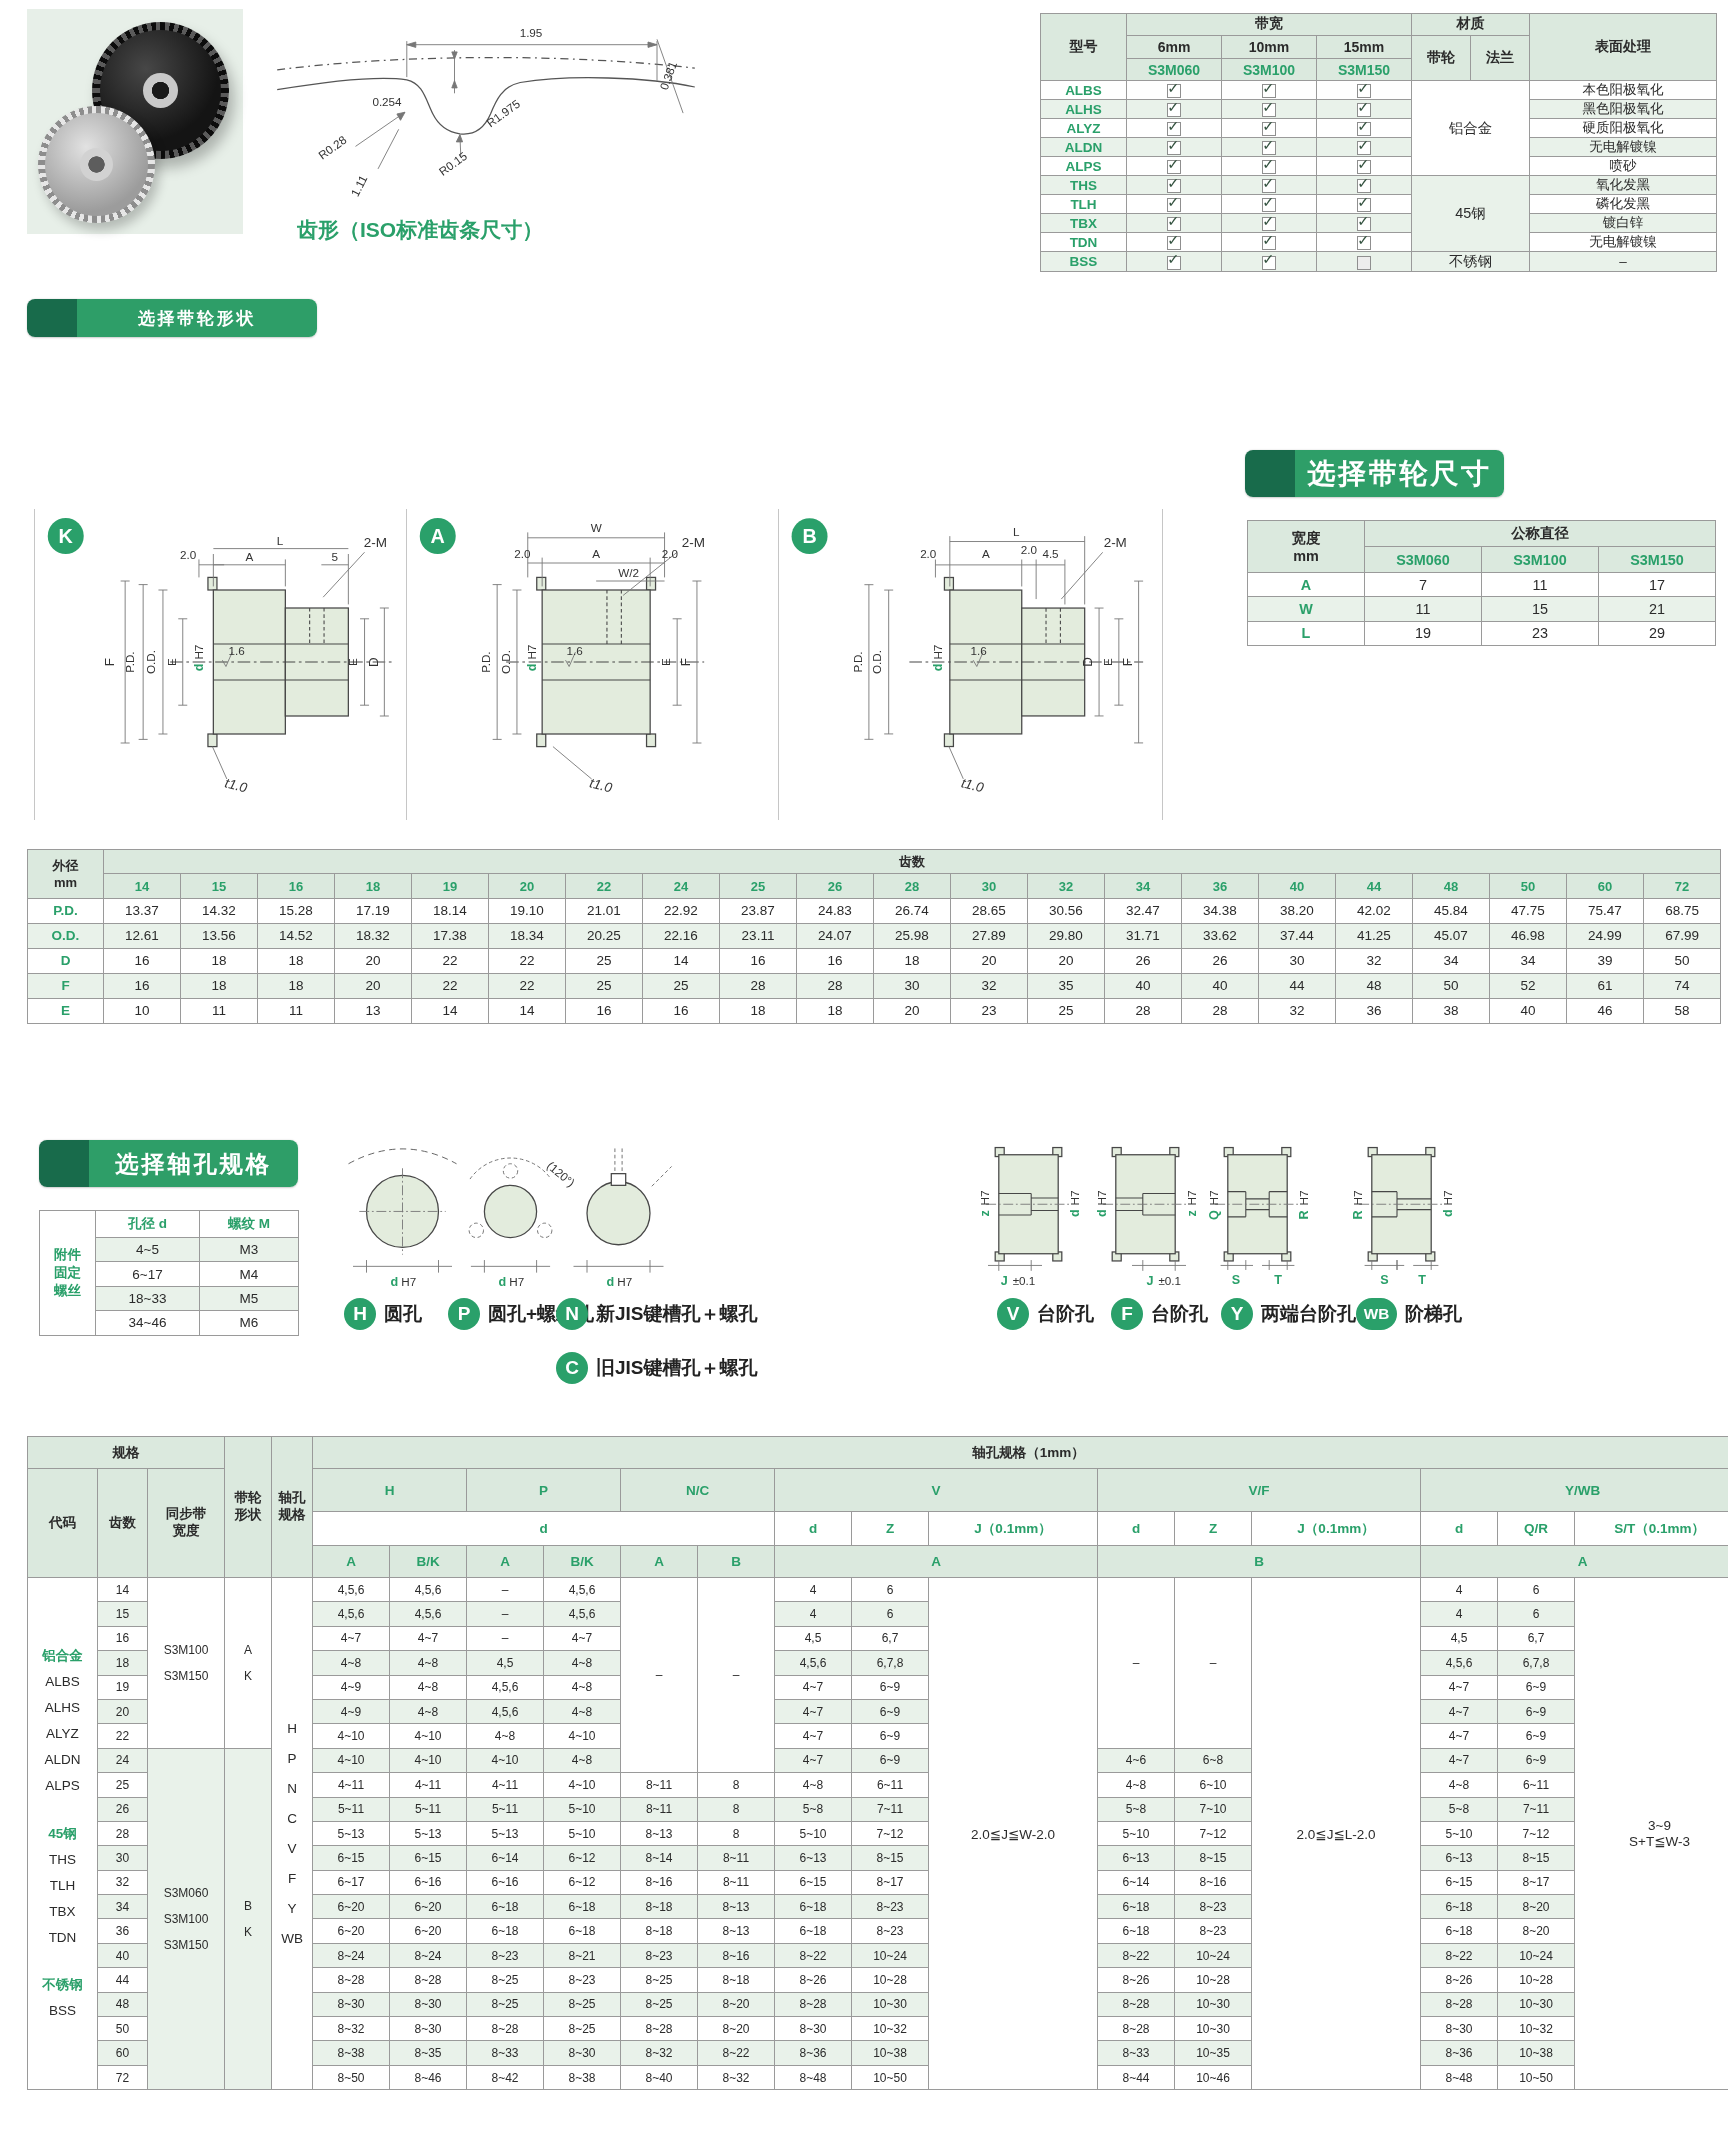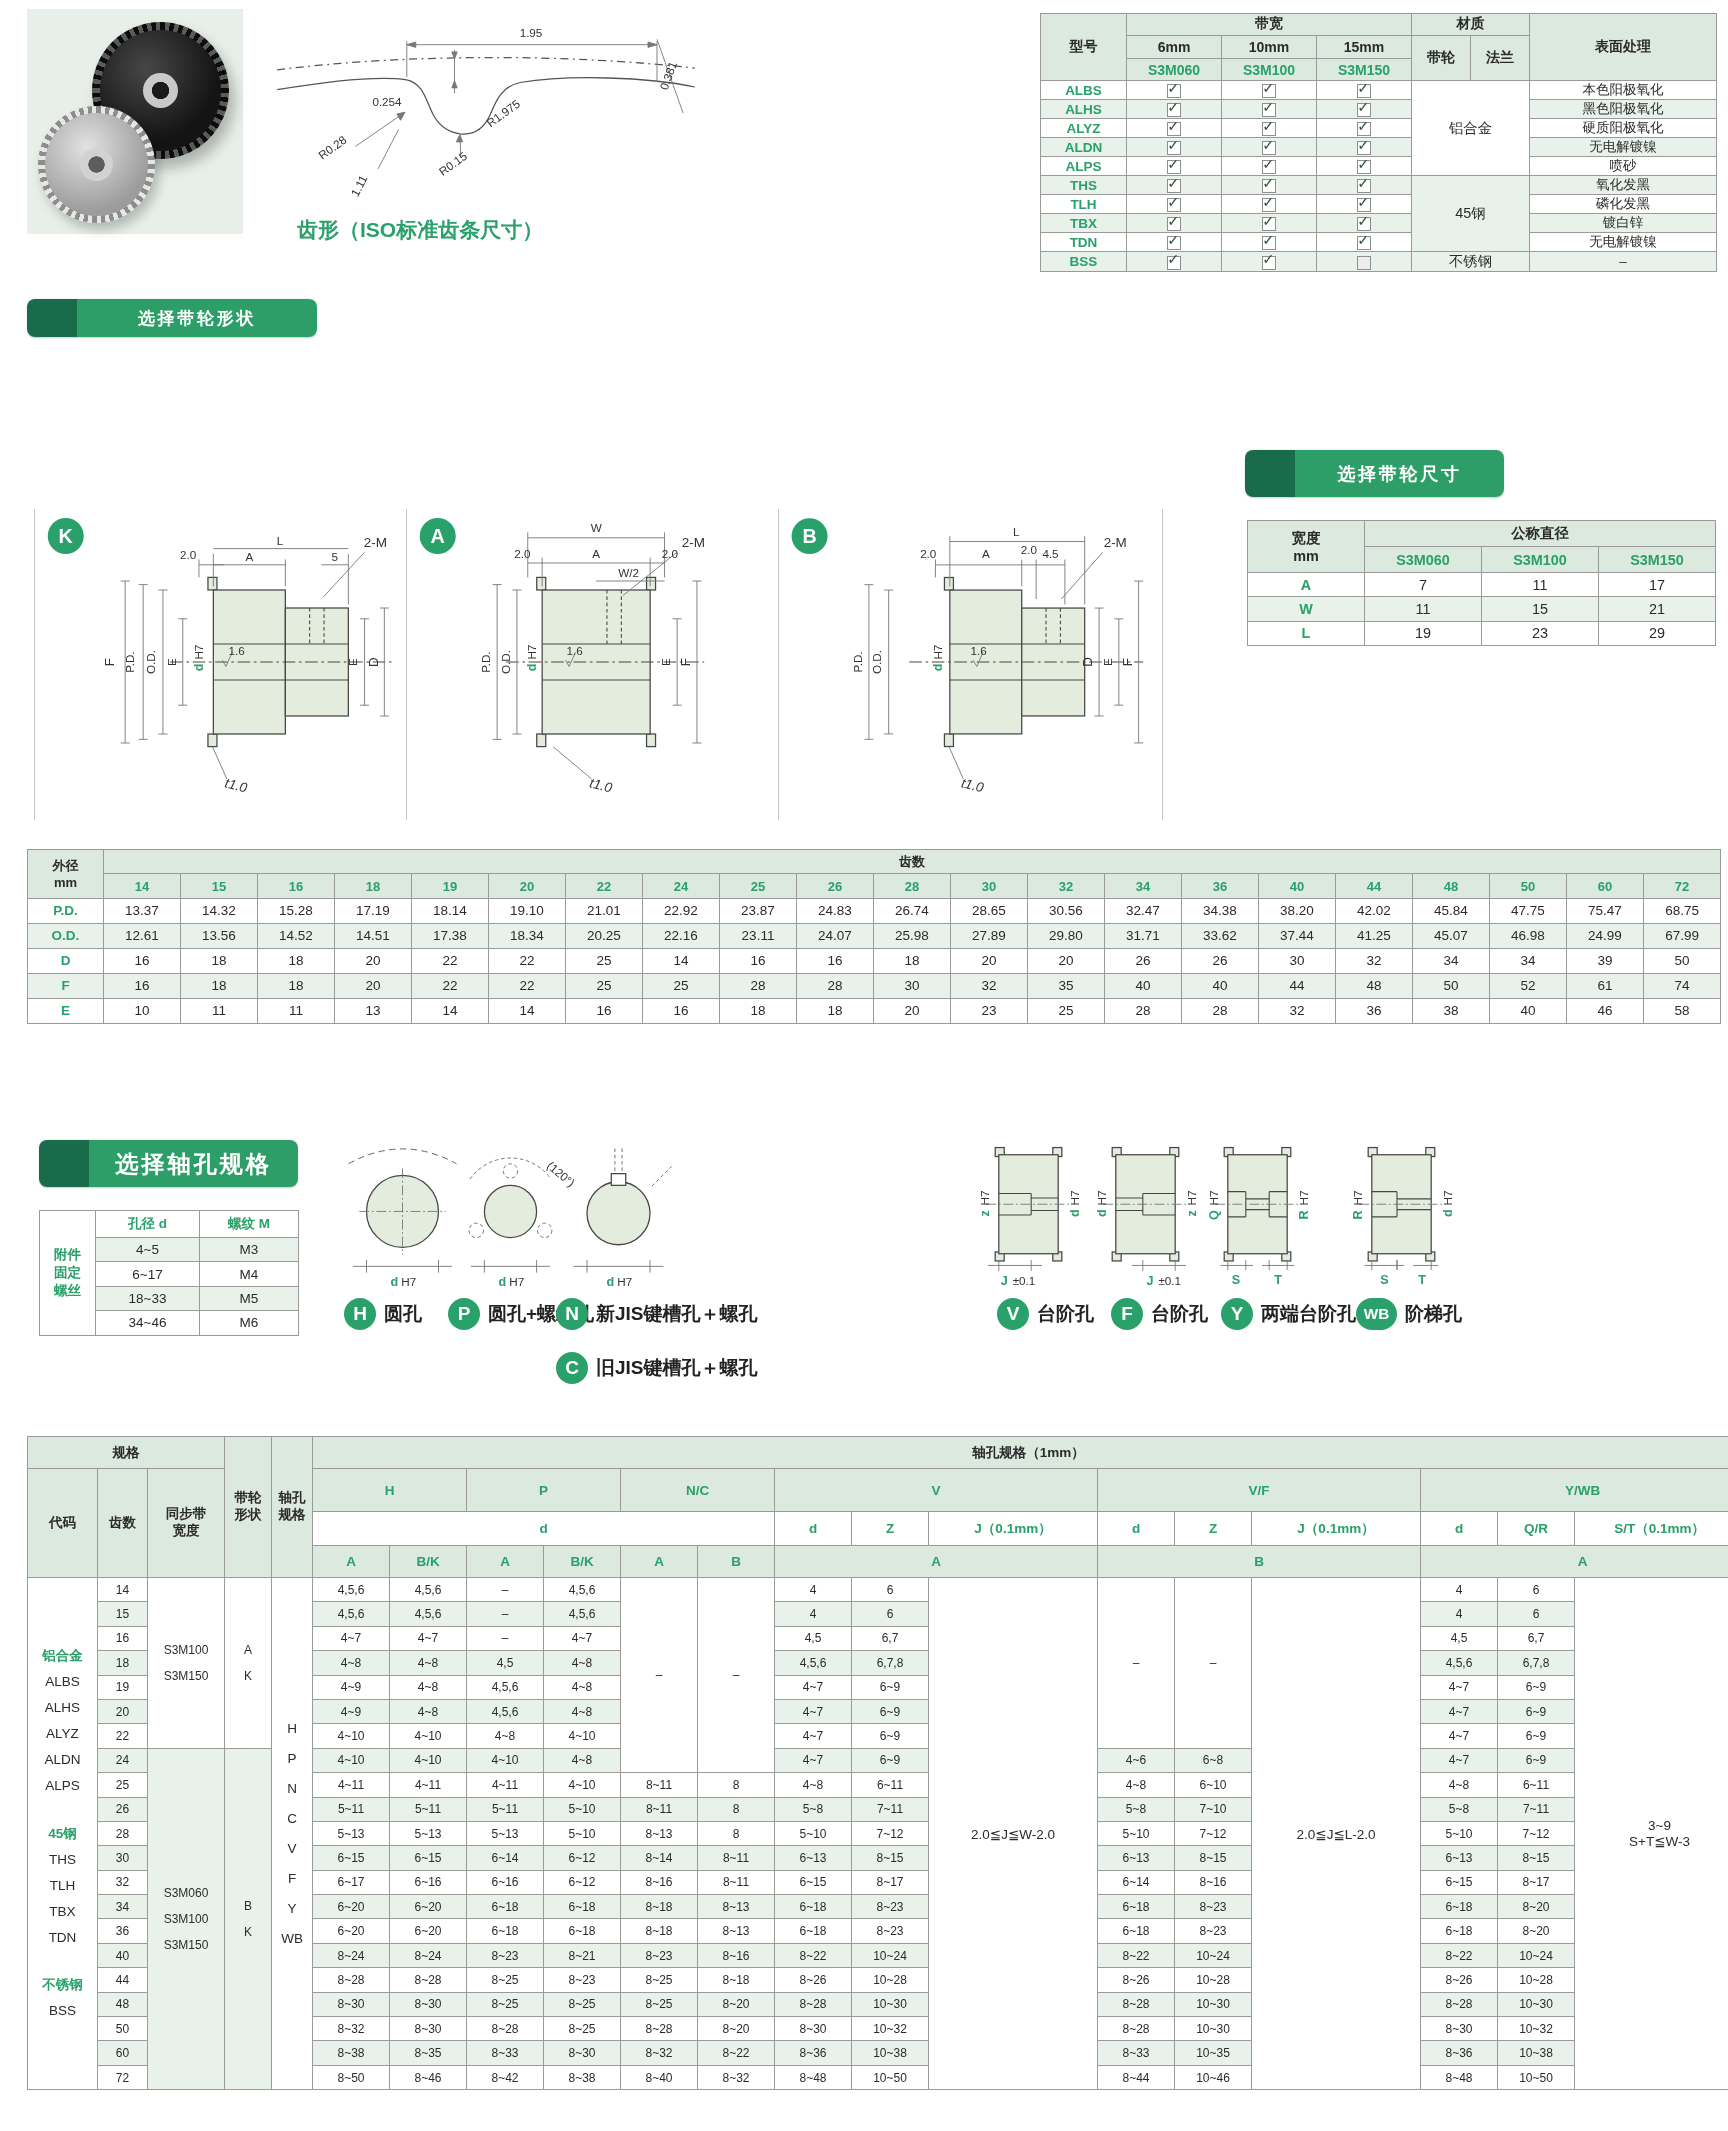--- a/index.html
+++ b/index.html
@@ -218,21 +218,21 @@
         </tbody>
       </table>
     </div>
 
   <div class="sect" style="left:27px;top:299px;width:290px;height:38px">
     <div class="dk"></div>
     <div class="gb" style="font-size:17px">选择带轮形状</div>
   </div>
   <div class="sect" style="left:1245px;top:450px;width:259px;height:47px">
     <div class="dk"></div>
-    <div class="gb" style="font-size:18px">选择带轮尺寸</div>
+    <div class="gb" style="font-size:28px">选择带轮尺寸</div>
   </div>
   <div class="sect" style="left:39px;top:1140px;width:259px;height:47px">
     <div class="dk"></div>
     <div class="gb" style="font-size:23.4px">选择轴孔规格</div>
   </div>
 
   <div class="abs" id="size-table" style="left:1247px;top:520px">
       <table class="stab">
         <colgroup>
           <col style="width: 117px;">
@@ -489,21 +489,21 @@
             <td>45.84</td>
             <td>47.75</td>
             <td>75.47</td>
             <td>68.75</td>
           </tr>
           <tr class="g">
             <td class="gn bold">O.D.</td>
             <td>12.61</td>
             <td>13.56</td>
             <td>14.52</td>
-            <td>14.51</td>
+            <td>18.32</td>
             <td>17.38</td>
             <td>18.34</td>
             <td>20.25</td>
             <td>22.16</td>
             <td>23.11</td>
             <td>24.07</td>
             <td>25.98</td>
             <td>27.89</td>
             <td>29.80</td>
             <td>31.71</td>

